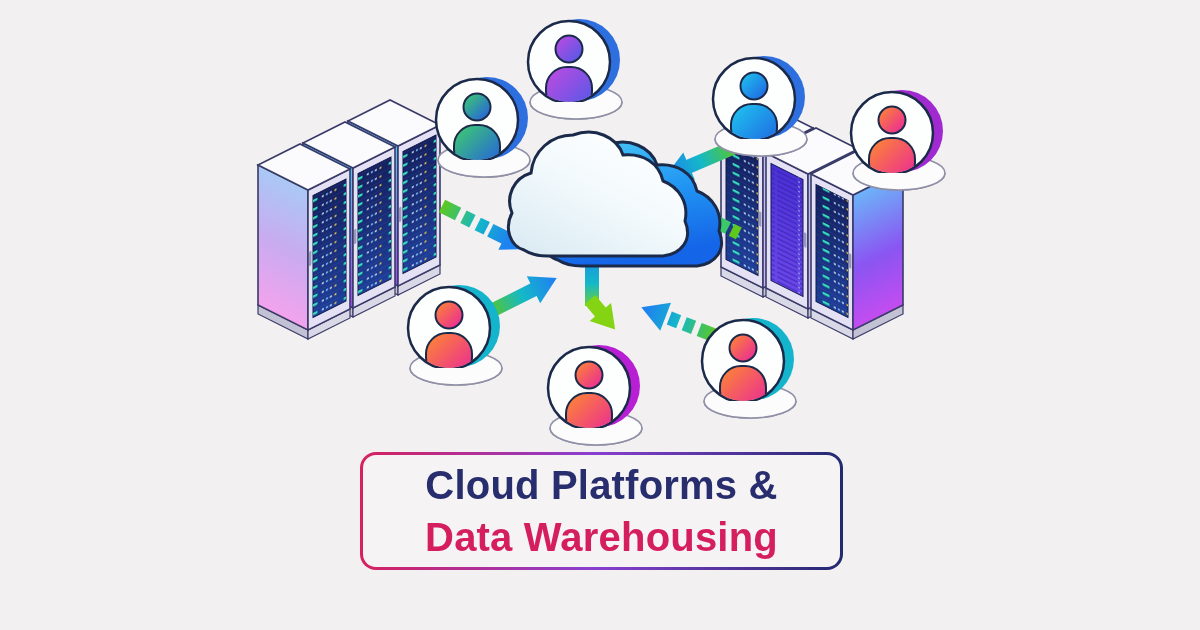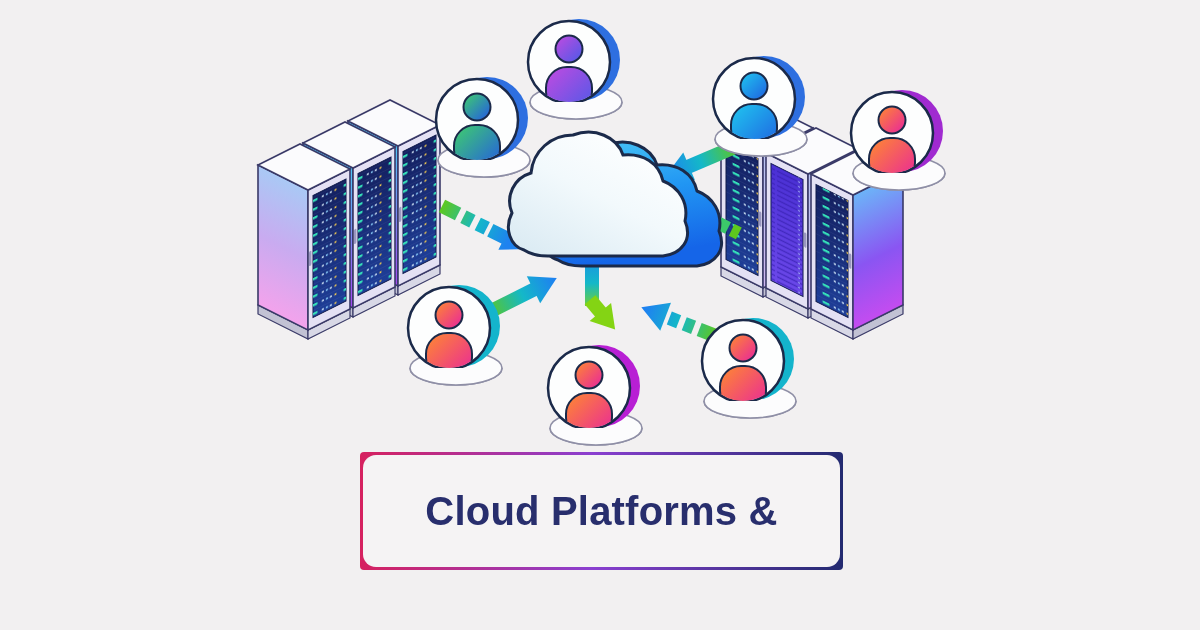--- a/index.html
+++ b/index.html
@@ -19,21 +19,21 @@
   .discface{fill:#fdfefe;stroke:#1b2a4a;stroke-width:2.5;}
   .dish{fill:#fcfcfd;stroke:#8f8fa6;stroke-width:1.6;}
   .dishfront{fill:#fcfcfd;stroke:#8f8fa6;stroke-width:1.6;}
   .person{stroke:#1b2a4a;stroke-width:2;}
 
   .cloudback{stroke:#1b2a4a;stroke-width:3;}
   .cloudfront{stroke:#1b2a4a;stroke-width:3;}
 
   
   .title-card{position:absolute;left:360px;top:452px;width:483px;height:118px;
-              border-radius:4px;
+              border-radius:16px;
               background:linear-gradient(90deg,#d6215f 0%,#8a3fd0 48%,#232a70 100%);}
   .title-card-inner{position:absolute;left:3px;top:3px;right:3px;bottom:3px;
               border-radius:13px;background:#f5f3f4;
               display:flex;flex-direction:column;align-items:center;justify-content:center;}
   .title-line{font-weight:800;font-size:40px;line-height:1.3;letter-spacing:0.2px;white-space:nowrap;}
   .title-line-1{color:#282e6d;}
   .title-line-2{color:#d51e5e;}
 </style>
 </head>
 <body>
@@ -317,16 +317,17 @@
       <circle class="person" cx="-3" cy="-13" r="13.5" fill="url(#pg6)"></circle>
       <rect class="person" x="-26" y="5" width="46" height="46" rx="21" fill="url(#pg6)"></rect>
     </g>
     <path class="dishfront" d="M -42 40 A 46 17 0 0 0 50 40"></path>
   </g>
 </svg>
 
   <div class="title-card">
     <div class="title-card-inner">
       <div class="title-line title-line-1">Cloud Platforms &amp;</div>
+      <div class="title-line title-line-2">Data Warehousing</div>
     </div>
   </div>
 
 </div>
 
 </body></html>

